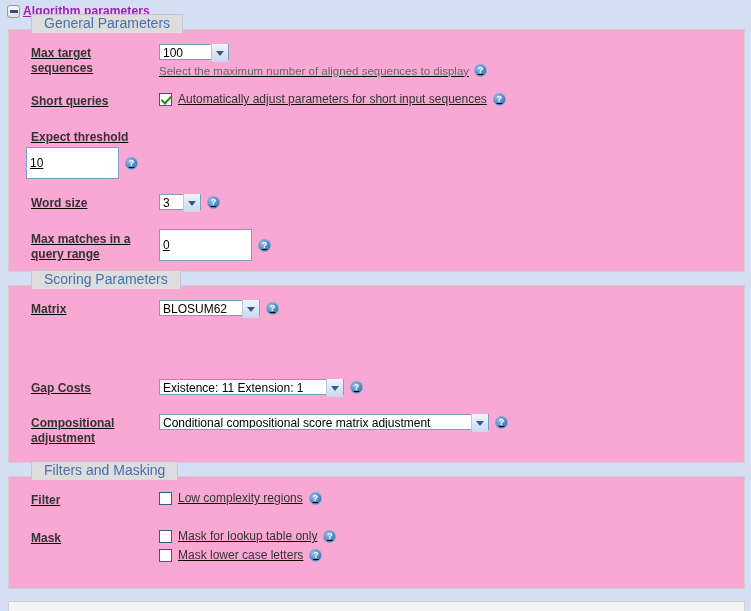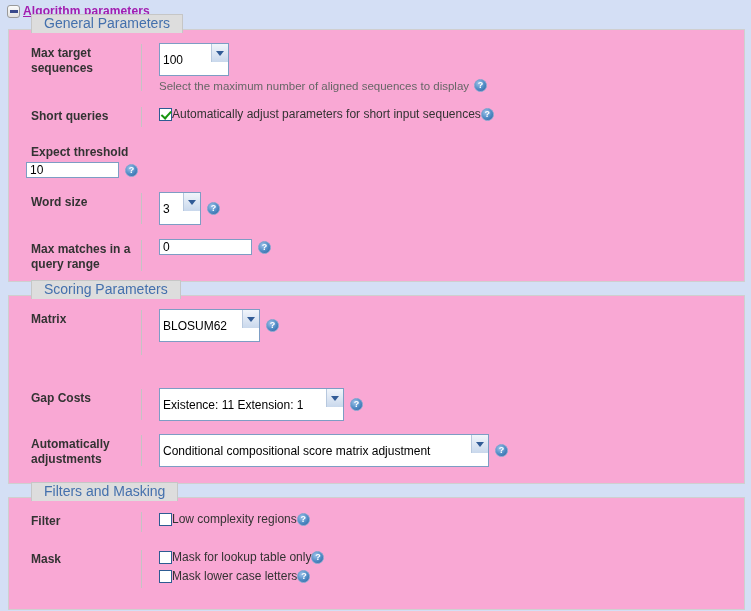--- a/index.html
+++ b/index.html
@@ -56,21 +56,21 @@
     color: #4470ad;
     font-size: 14px;
     padding: 1px 12px 2px 12px;
     line-height: 15px;
     box-sizing: border-box;
     white-space: nowrap;
   }
   .panel-topline {
     position:absolute; left:0; right:0; top:0; height:1px; background:#cfcfcf;
   }
-  .panel-body { padding: 10px 0 9px 0; }
+  .panel-body { padding: 10px 0 9px 0; text-decoration: underline; }
 
   
   .row { display: flex; align-items: flex-start; min-height: 22px; }
   .row-label {
     width: 132px; flex: none;
     font-size: 12px; font-weight: bold; color: #333333;
     padding: 3px 0 0 22px;
     box-sizing: border-box;
     line-height: 15px;
   }
@@ -85,21 +85,21 @@
     padding-top: 3px;
   }
 
   
   select.xp {
     font-family: "Liberation Sans", sans-serif;
     font-size: 12px;
     color: #000;
     border: 1px solid #7d9dc4;
     background: #ffffff;
-    height: 33px;
+    height: 16px;
     padding: 1px 20px 1px 3px;
     -webkit-appearance: none; -moz-appearance: none; appearance: none;
     box-sizing: border-box;
     background-image:
       linear-gradient(#ffffff, #ffffff);
     position: relative;
   }
   .select-wrap { position: relative; display: inline-block; vertical-align: middle; }
   .select-wrap .arrow {
     position: absolute; right: 1px; top: 1px;
@@ -115,21 +115,21 @@
     width: 0; height: 0;
     border-left: 4px solid transparent;
     border-right: 4px solid transparent;
     border-top: 5px solid #315b96;
   }
   input.xp-text {
     font-family: "Liberation Sans", sans-serif;
     font-size: 12px;
     border: 1px solid #7d9dc4;
     background: #fff;
-    height: 16px;
+    height: 32px;
     padding: 1px 3px;
     box-sizing: border-box;
     color: #000;
   }
   .field-line { display: flex; align-items: center; gap: 6px; }
 
   
   .help-icon {
     width: 13px; height: 13px; flex: none;
     border-radius: 50%;
@@ -155,21 +155,21 @@
   }
   .cb.checked::after {
     content: "";
     display: block;
     width: 4px; height: 8px;
     border: solid #17950f;
     border-width: 0 2.5px 2.5px 0;
     transform: rotate(42deg) translate(-0.5px, -1px);
   }
   .cb-line {
-    display: flex; align-items: center; 
+    display: flex; align-items: center; gap: 6px;
     font-size: 12px; color: #333; padding-top: 1px;
   }
   .cb-line .cbtext { padding-bottom: 1px; }
 
   
   .submit-panel {
     background: #f4f4f4;
     border: 1px solid #cfcfcf;
     margin: 0 6px 0 8px;
     display: flex; align-items: flex-start;
@@ -339,21 +339,21 @@
               <span class="arrow"></span>
             </span>
             <span class="help-icon">
                 <span>?</span>
               </span>
           </div>
         </div>
       </div>
 
       <div class="row" style="margin-top:13px;">
-        <div class="row-label">Automatically adjustments</div>
+        <div class="row-label">Compositional adjustment</div>
         <div class="row-divider"></div>
         <div class="row-field">
           <div class="field-line">
             <span class="select-wrap">
               <select class="xp" style="width:330px;">
                 <option>Conditional compositional score matrix adjustment</option>
               </select>
               <span class="arrow"></span>
             </span>
             <span class="help-icon">

